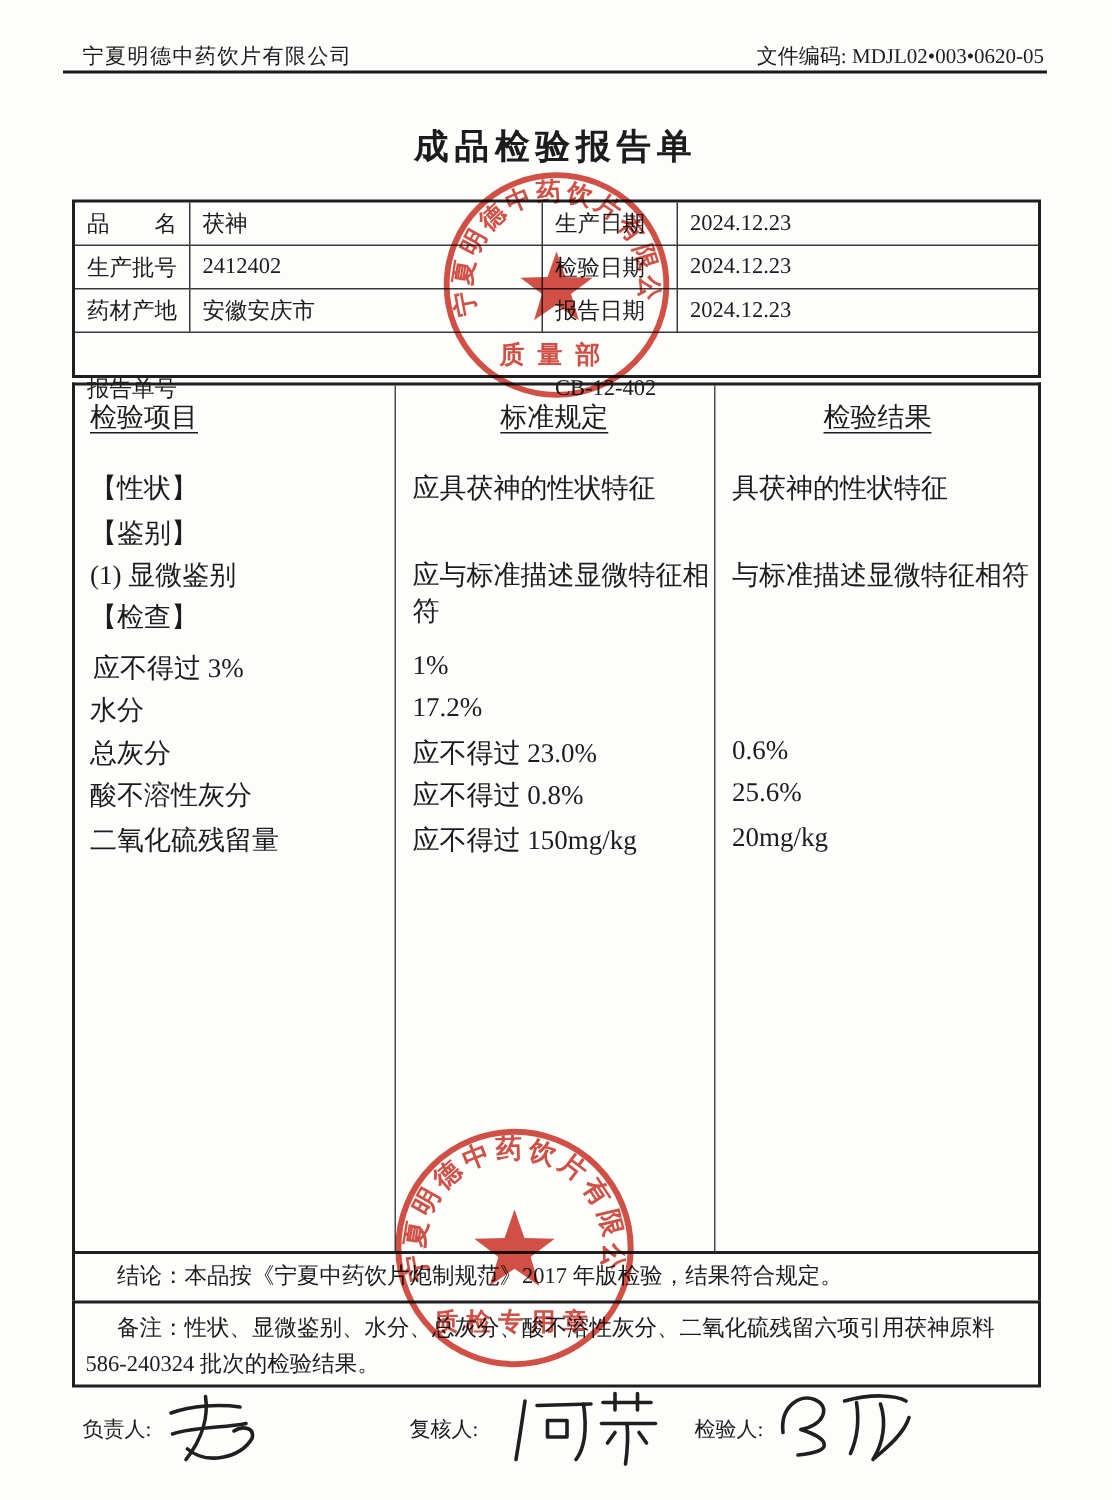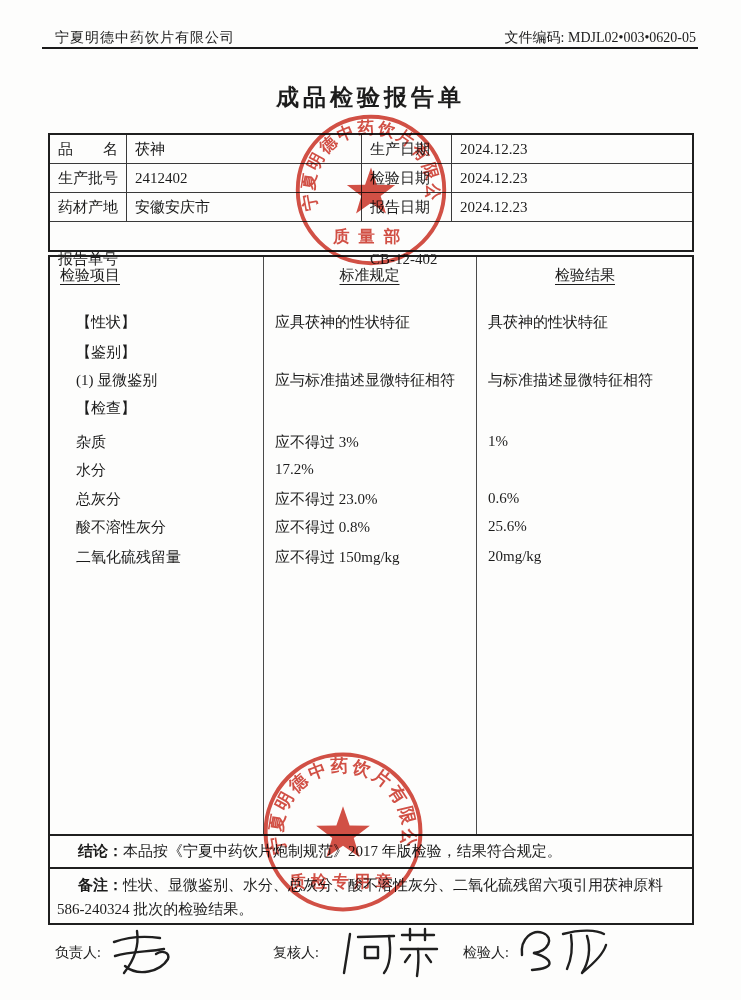--- a/index.html
+++ b/index.html
@@ -21,40 +21,40 @@
     border:2px solid #1f1f1f;box-sizing:border-box;
     display:grid;grid-template-columns:77px 235px 90px 240px;grid-template-rows:29px 29px 29px 28px;
     font-size:15px;}
   .cell{box-sizing:border-box;display:flex;align-items:center;padding-left:8px;
     border-right:1px solid #3a3a3a;border-bottom:1px solid #3a3a3a;white-space:nowrap;font-family:Liberation Serif, serif;}
   .cell.noR{border-right:none;}
   .cell.noB{border-bottom:none;}
   .cell.span2{grid-column:span 2;margin-top:37px;}
   
   .test-table{position:absolute;left:48px;top:255px;width:646px;height:579px;
-    border:2px solid #1f1f1f;border-bottom:none;box-sizing:border-box;font-size:15px;}
+    border:2px solid #1f1f1f;border-bottom:none;box-sizing:border-box;font-size:18px;}
   .vline{position:absolute;top:0;bottom:0;width:1px;background:#4a4a4a;}
   .v1{left:213px;} .v2{left:426px;}
   .th{position:absolute;top:9px;text-decoration:underline;text-underline-offset:4px;}
   .th-item{left:10px;}
   .th-std{left:213px;width:213px;text-align:center;}
   .th-res{left:426px;width:218px;text-align:center;}
   .trow{position:absolute;left:0;width:644px;height:20px;display:flex;}
-  .tc-item{width:213px;box-sizing:border-box;padding-left:26px;}
+  .tc-item{width:213px;box-sizing:border-box;padding-left:10px;}
   .tc-std{width:213px;box-sizing:border-box;padding-left:12px;}
   .tc-res{width:218px;box-sizing:border-box;padding-left:12px;}
   
   .concl{position:absolute;left:48px;top:834px;width:646px;height:33px;
     border:2px solid #1f1f1f;border-bottom:none;box-sizing:border-box;
     font-size:15px;line-height:31px;padding-left:28px;white-space:nowrap;}
   .note{position:absolute;left:48px;top:867px;width:646px;height:58px;
     border:2px solid #1f1f1f;box-sizing:border-box;font-size:15px;}
   .note-l1{position:absolute;left:28px;top:7px;white-space:nowrap;}
   .note-l2{position:absolute;left:7px;top:31px;white-space:nowrap;}
-  .blab{font-weight:bold;}
+  .blab{font-weight:normal;}
   
   .sig-label{position:absolute;top:944px;font-size:14px;}
   .sl1{left:55px;} .sl2{left:273px;} .sl3{left:463px;}
   .sig-svg{position:absolute;}
   .sg1{left:100px;top:926px;} .sg2{left:338px;top:926px;} .sg3{left:513px;top:922px;}
   .sig-svg path{stroke:#1f1f1f;stroke-width:2.4;fill:none;stroke-linecap:round;stroke-linejoin:round;}
   
   .stamp{position:absolute;mix-blend-mode:multiply;opacity:.88;z-index:5;}
   .st1{left:288px;top:107px;}
   .st2{left:255px;top:744px;}
@@ -111,21 +111,20 @@
       <div class="tc-item">(1) 显微鉴别</div>
       <div class="tc-std">应与标准描述显微特征相符</div>
       <div class="tc-res">与标准描述显微特征相符</div>
     </div>
     <div class="trow" style="top:142px">
       <div class="tc-item">【检查】</div>
       <div class="tc-std"></div>
       <div class="tc-res"></div>
     </div>
     <div class="trow" style="top:176px">
-      <div class="tc-item">杂质</div>
       <div class="tc-std">应不得过 3%</div>
       <div class="tc-res">1%</div>
     </div>
     <div class="trow" style="top:204px">
       <div class="tc-item">水分</div>
       <div class="tc-res">17.2%</div>
     </div>
     <div class="trow" style="top:233px">
       <div class="tc-item">总灰分</div>
       <div class="tc-std">应不得过 23.0%</div>

